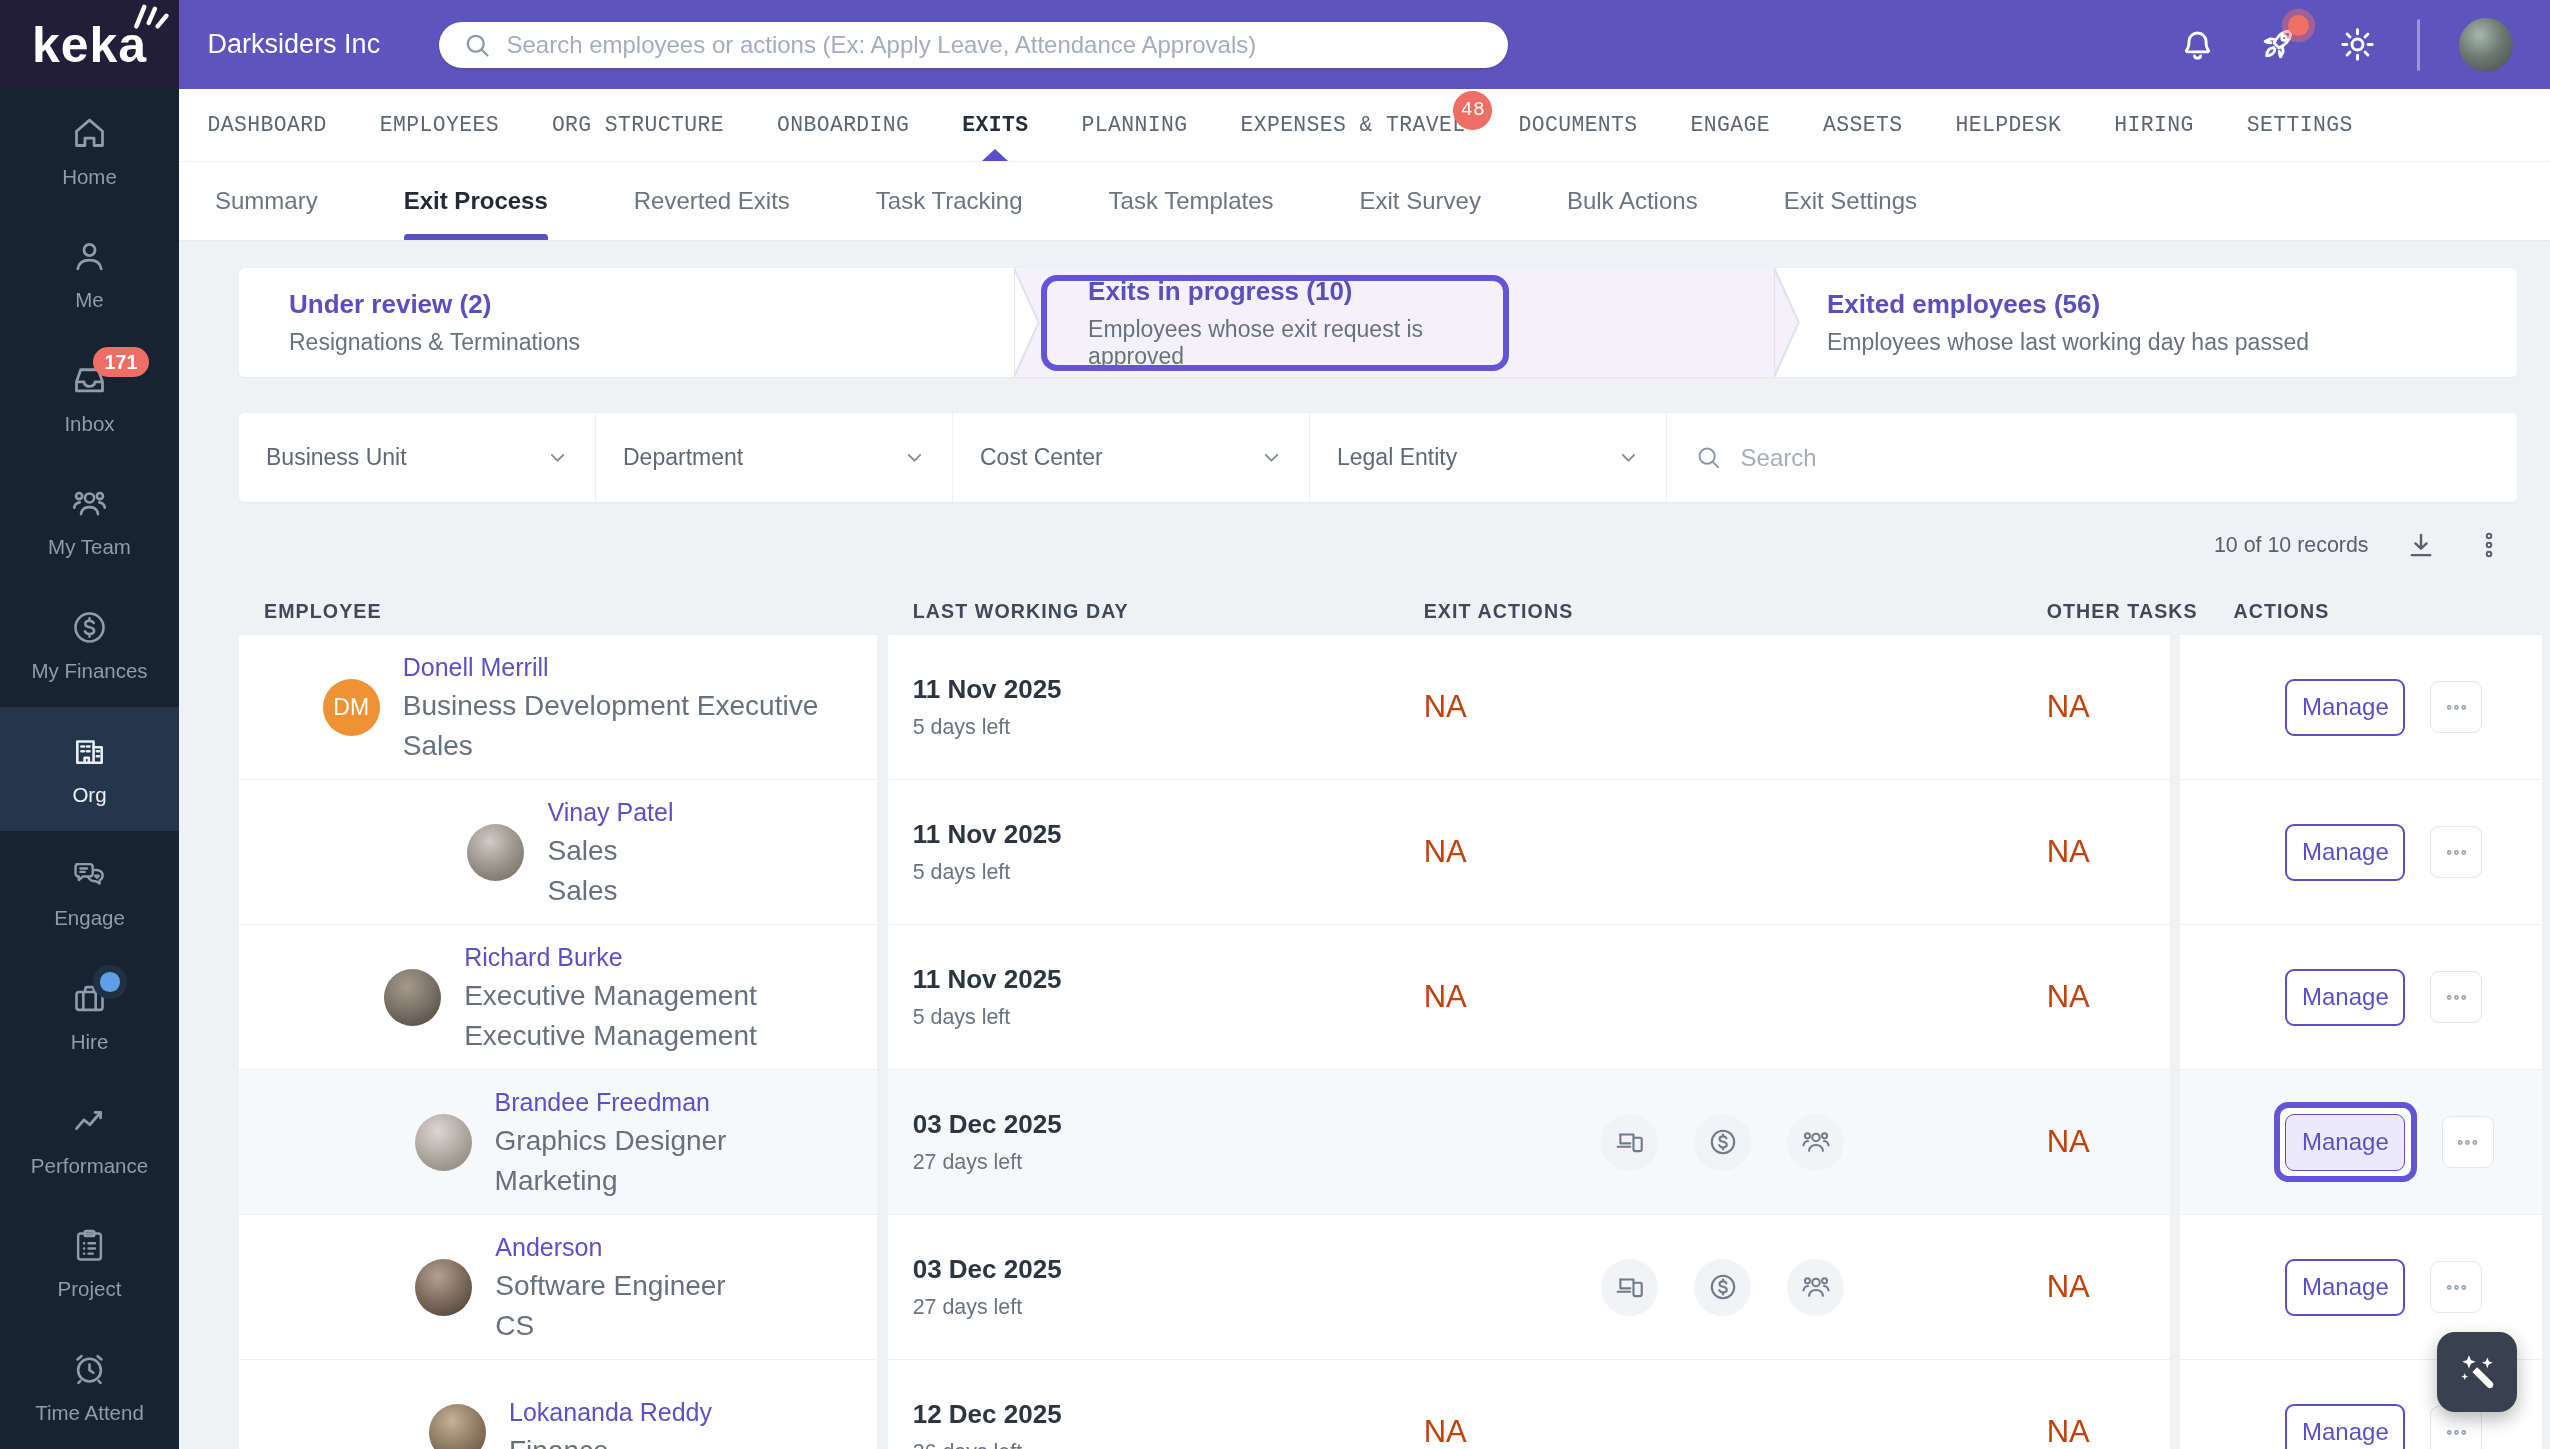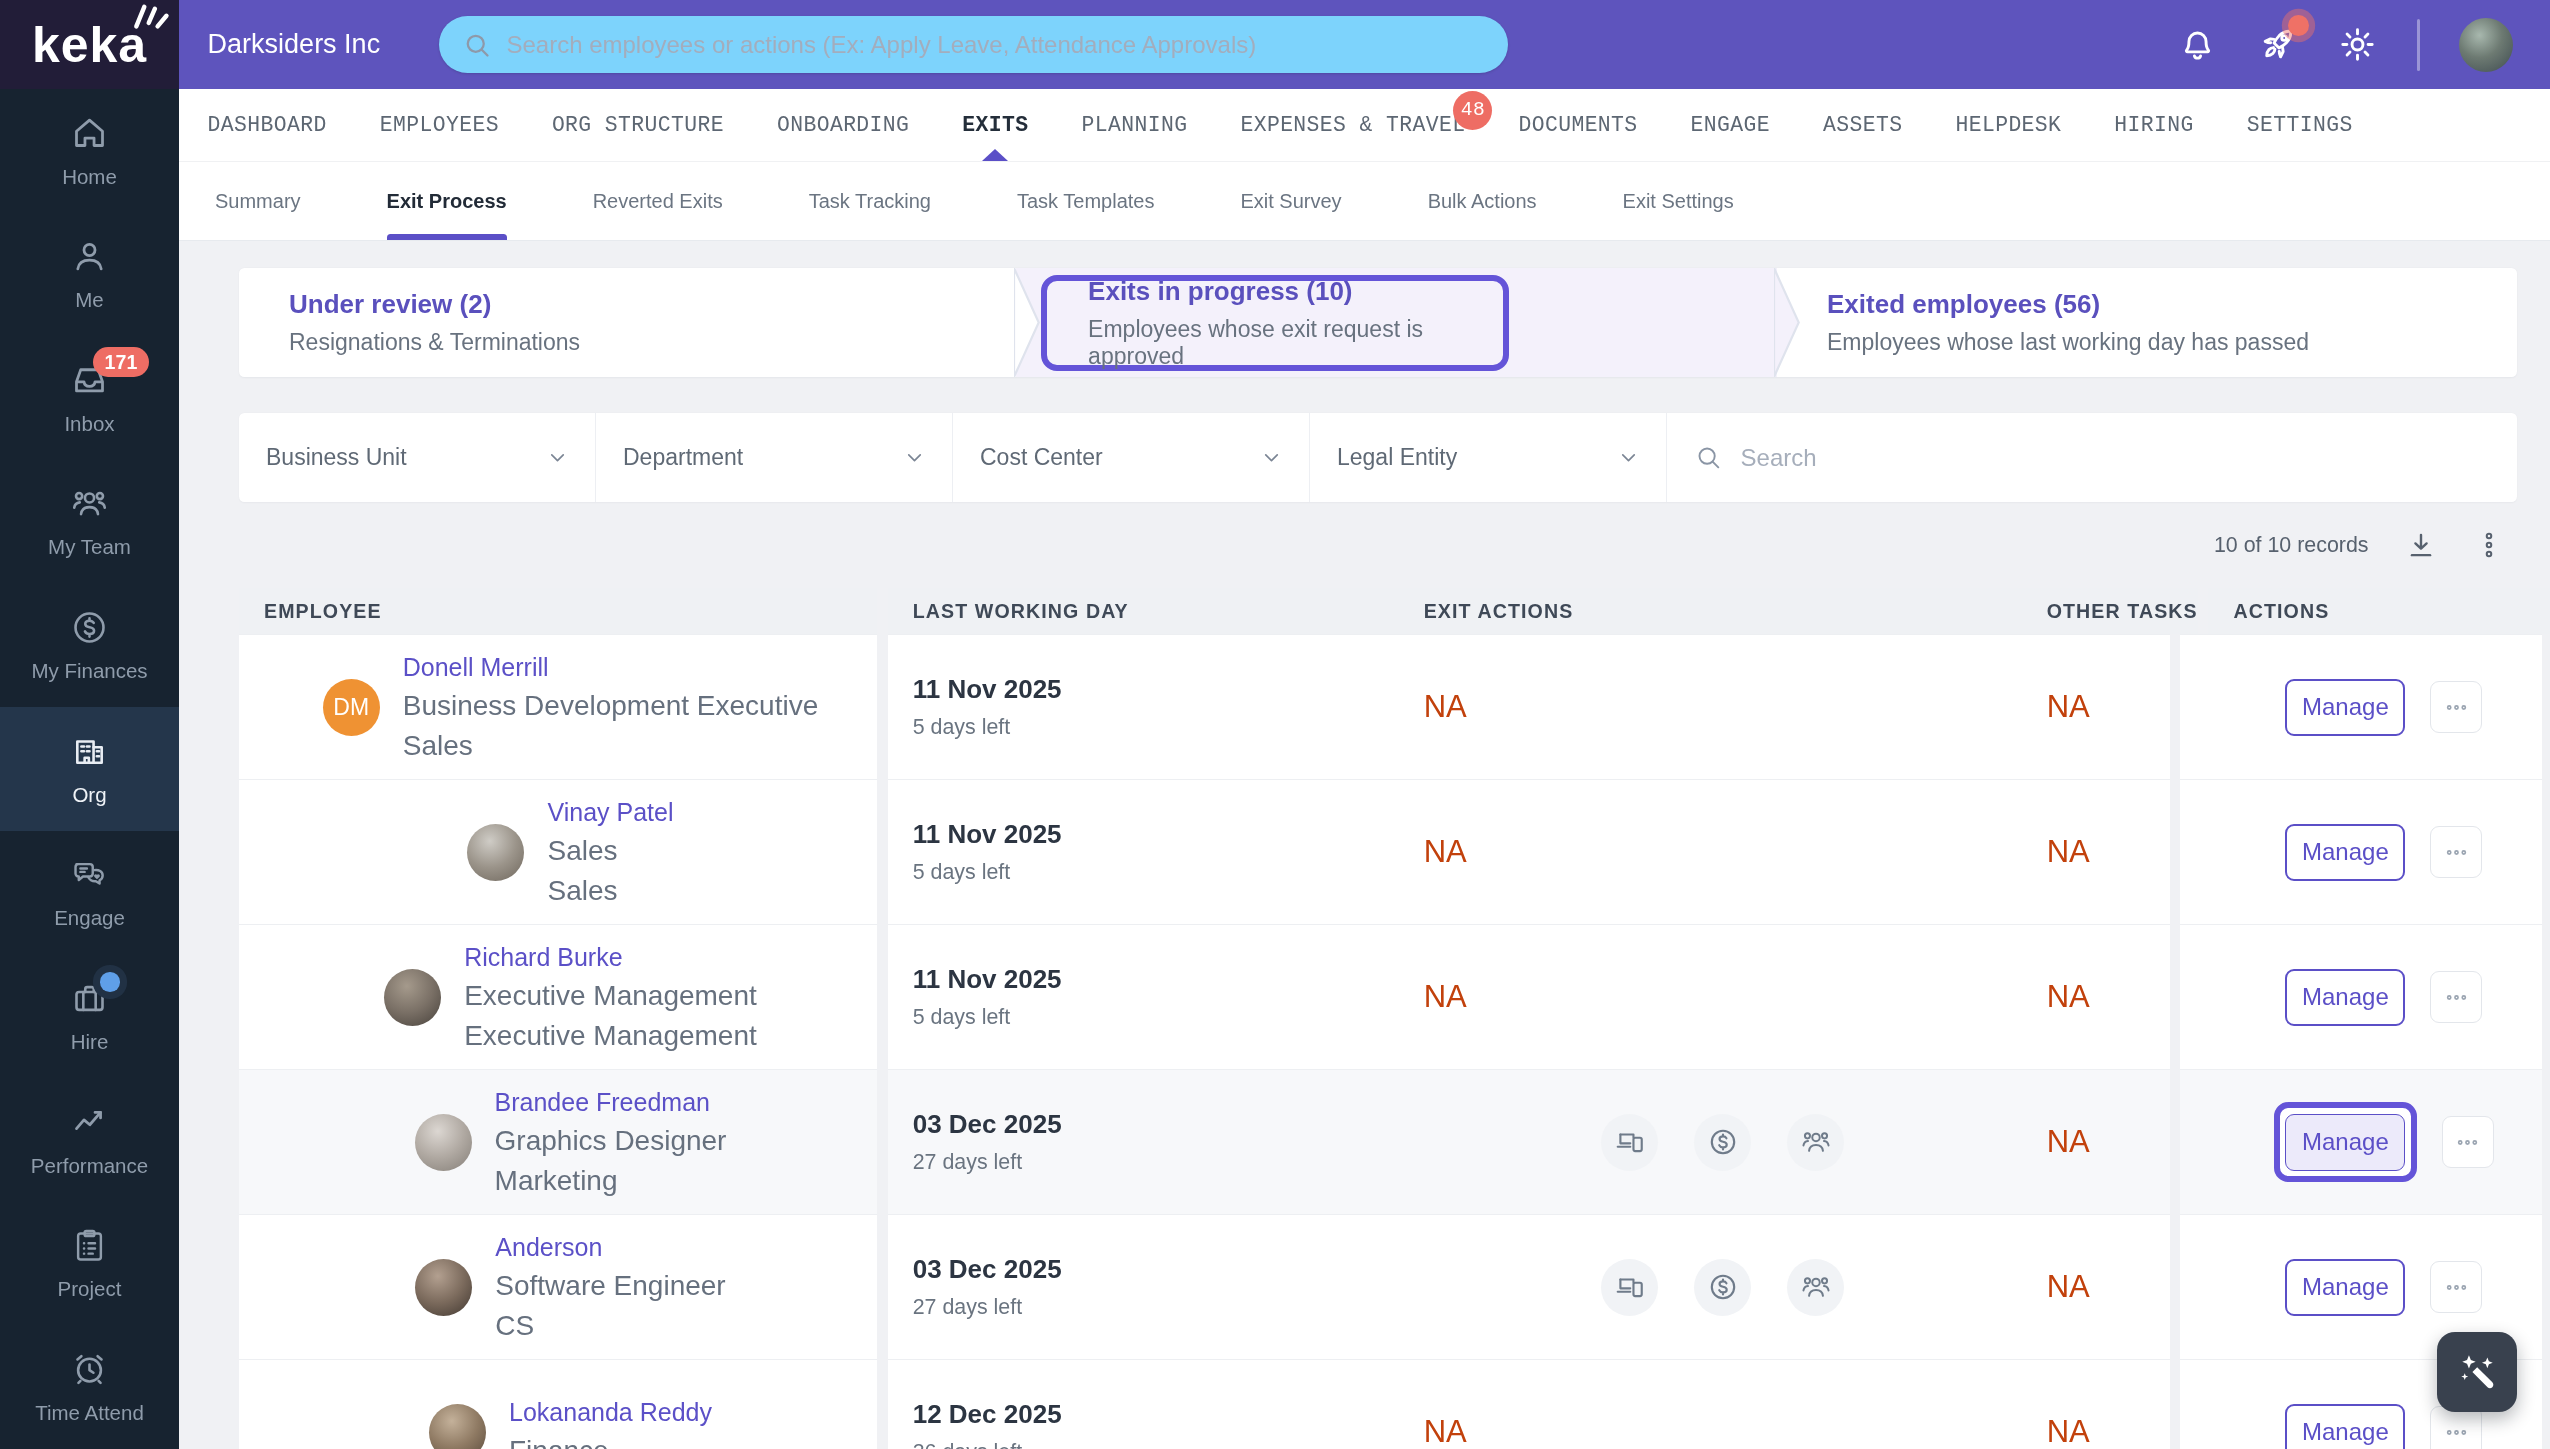--- a/index.html
+++ b/index.html
@@ -8,21 +8,21 @@
 
   
   .logo-block { background:#221d38; display:flex; align-items:center; justify-content:center; cursor:pointer; }
   .logo-inner { position:relative; }
   .logo-text { color:#fff; font-size:50px; font-weight:800; letter-spacing:0.9px; }
   .logo-sparks { position:absolute; top:-18px; right:-23px; width:39px; height:32px; }
 
   
   .topbar { background:#5e54bd; display:flex; align-items:center; padding:0 37px 0 28.6px; }
   .company { color:#fff; font-size:27px; font-weight:500; margin-right:59px; white-space:nowrap; }
-  .search-pill { flex:0 0 1069px; height:57px; border-radius:28.6px; background:#7dd3fc; display:flex; align-items:center; padding:16px 23px; gap:14.3px; box-shadow:0 0.9px 2.7px rgba(0,0,0,.15); }
+  .search-pill { flex:0 0 1069px; height:46px; border-radius:28.6px; background:#ffffff; display:flex; align-items:center; padding:16px 23px; gap:14.3px; box-shadow:0 0.9px 2.7px rgba(0,0,0,.15); }
   .search-pill svg { width:30px; height:30px; color:#8e99a9; flex:0 0 auto; }
   .search-pill input { border:0; outline:0; flex:1; font-size:24px; color:#3a4452; font-family:inherit; background:transparent; }
   .search-pill input::placeholder { color:#a3adbd; }
   .topbar-right { margin-left:auto; display:flex; align-items:center; gap:39px; }
   .tb-icon { width:41px; height:41px; color:#fff; position:relative; cursor:pointer; }
   .tb-icon svg { width:41px; height:41px; }
   .rocket-dot { position:absolute; top:-9px; right:-10.7px; width:21.4px; height:21.4px; border-radius:50%; background:#ef7166; box-shadow:0 0 0 6.2px rgba(240,113,102,.45); }
   .tb-divider { width:2.7px; height:52px; background:rgba(255,255,255,.38); border-radius:1.8px; }
   .tb-avatar { width:54px; height:54px; border-radius:50%; background:radial-gradient(circle at 38% 32%, #a8b8ae 0%, #6d7a72 45%, #3e4b50 100%); cursor:pointer; }
 
@@ -37,21 +37,21 @@
 
   
   .main { display:flex; flex-direction:column; overflow:hidden; background:#f0f1f4; }
   .topnav { background:#fff; height:73px; flex:0 0 73px; display:flex; align-items:stretch; gap:53px; padding:0 36px 0 28.6px; border-bottom:0.9px solid #f0f1f3; }
   .tab { font-size:21.4px; color:#5d6773; letter-spacing:0.4px; display:flex; align-items:center; position:relative; cursor:pointer; white-space:nowrap;font-family:Liberation Mono, monospace; }
   .tab.active { color:#242e3a; font-weight:700; }
   .tab.active::after { content:""; position:absolute; left:50%; transform:translateX(-50%); bottom:0; border-left:13.4px solid transparent; border-right:13.4px solid transparent; border-bottom:12.5px solid #5b4fc7; }
   .tab-badge { position:absolute; top:1.8px; right:-27px; background:#ee6d64; color:#fff; font-size:19.6px; width:39px; height:39px; border-radius:50%; display:flex; align-items:center; justify-content:center; }
 
   .subnav { background:#fff; height:79px; flex:0 0 79px; display:flex; align-items:stretch; gap:86px; padding:0 36px; border-bottom:1.8px solid #e7eaee; }
-  .sub-item { font-size:20px; color:#6b7582; display:flex; align-items:center; position:relative; cursor:pointer; white-space:nowrap; }
+  .sub-item { font-size:24px; color:#6b7582; display:flex; align-items:center; position:relative; cursor:pointer; white-space:nowrap; }
   .sub-item.active { color:#222b37; font-weight:700; }
   .sub-item.active::after { content:""; position:absolute; bottom:0; left:0; right:0; height:6.2px; background:#5b4fc7; border-radius:3.6px 3.6px 0 0; }
 
   .content { flex:1; position:relative; padding:27px 33px 0 36px; overflow:hidden;margin-left:24px; }
 
   
   .stepper { height:109px; background:#fff; border-radius:5.4px; display:flex; position:relative; box-shadow:0 0.9px 1.8px rgba(25,35,55,.05); }
   .step { display:flex; flex-direction:column; justify-content:center; gap:9px; padding-left:50px; cursor:pointer; }
   .step-1 { flex:0 0 777px; }
   .step-2 { flex:0 0 761px; background:#f4f1fb; padding-left:18px; }

